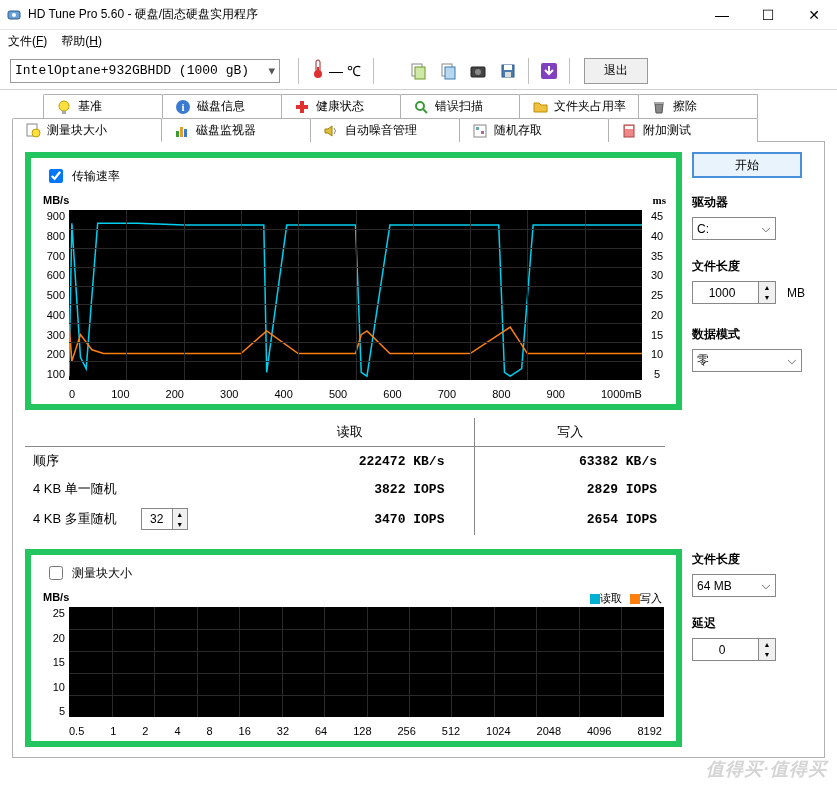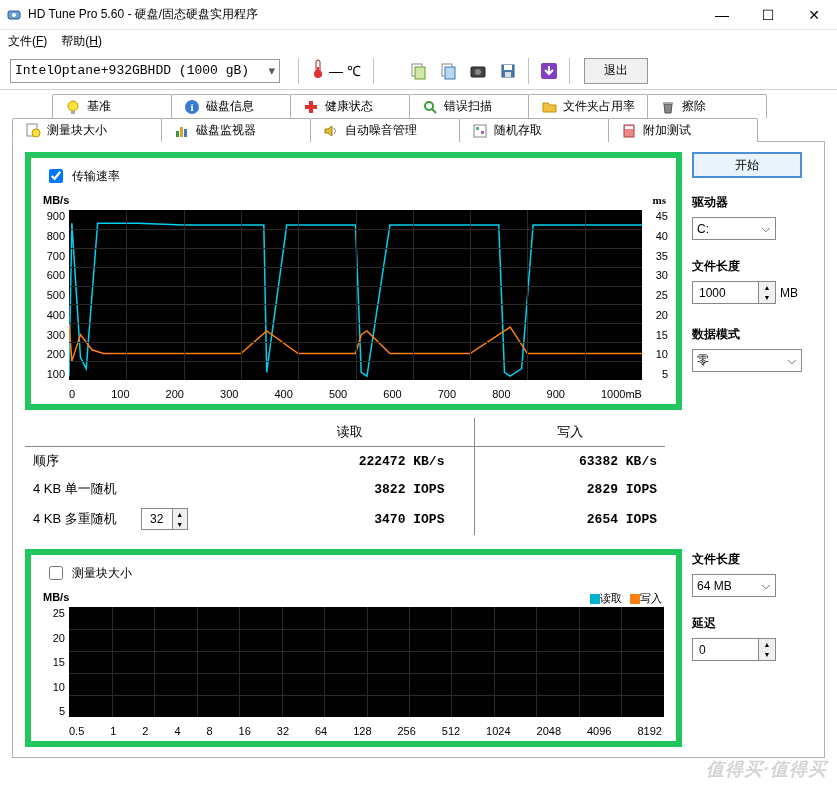--- a/index.html
+++ b/index.html
@@ -34,21 +34,21 @@
     width: 28px; height: 28px; border: 1px solid transparent; display: flex;
     align-items: center; justify-content: center; border-radius: 2px;
   }
   .temp-display { display: flex; align-items: center; gap: 4px; font-size: 14px; padding: 0 6px; }
   .exit-btn {
     width: 64px; height: 26px; border: 1px solid #999; background: #f0f0f0;
     display: flex; align-items: center; justify-content: center; margin-left: 8px;
   }
   .tabs-area { padding: 4px 12px 0 12px; }
   .tabs-row { display: flex; }
-  .tabs-row.row1 { margin-left: 32px; padding-left: 8px; }
+  .tabs-row.row1 { margin-left: 23px; padding-left: 8px; }
   .tab {
     display: flex; align-items: center; gap: 6px; padding: 4px 12px;
     border: 1px solid #b0b0b0; border-bottom: none; background: #fff;
     border-radius: 2px 2px 0 0; margin-right: -1px; font-size: 12px;
     height: 24px;
   }
   .tab.row1-tab { min-width: 120px; }
   .tab.row2-tab { min-width: 150px; }
   .tab.active { background: #fff; border-bottom: 1px solid #fff; margin-bottom: -1px; z-index: 2; position: relative; }
   .tab .ticon { width: 16px; height: 16px; display: inline-flex; align-items: center; justify-content: center; }
@@ -56,21 +56,21 @@
     border: 1px solid #b0b0b0; margin-top: -1px; padding: 10px 12px 10px 12px;
     background: #fff;
   }
   .panel-row { display: flex; gap: 10px; }
   .chart-box { border: 6px solid #22c55e; padding: 8px 8px 2px 8px; }
   .chk { display: inline-flex; align-items: center; gap: 6px; margin: 0 0 6px 6px; }
   .chk input { width: 14px; height: 14px; }
   .chart-wrap { position: relative; }
   .y-axis, .y-axis-r { position: absolute; top: 18px; bottom: 22px; display: flex; flex-direction: column; justify-content: space-between; font-size: 11px; font-family: Arial; }
   .y-axis { left: 0; width: 26px; text-align: right; }
-  .y-axis-r { right: 0; width: 22px; text-align: right; }
+  .y-axis-r { right: 0; width: 22px; text-align: center; }
   .x-axis { position: absolute; left: 30px; right: 26px; bottom: 2px; display: flex; justify-content: space-between; font-size: 11px; font-family: Arial; }
   .axis-label-l { position: absolute; left: 4px; top: 2px; font-size: 11px; font-weight: bold; font-family: Arial; }
   .axis-label-r { position: absolute; right: 2px; top: 2px; font-size: 11px; font-weight: bold; font-family: Liberation Serif, serif; }
   .plot { position: absolute; left: 30px; right: 26px; top: 18px; bottom: 22px; background: #000; }
   .plot-no-r { right: 4px; }
   .gridline-h { position: absolute; left: 0; right: 0; height: 1px; background: #2a2a2a; }
   .gridline-v { position: absolute; top: 0; bottom: 0; width: 1px; background: #2a2a2a; }
   .legend-inline { position: absolute; right: 6px; top: 2px; font-size: 11px; font-family: Arial; display: flex; gap: 8px; }
   .legend-sw { display: inline-block; width: 10px; height: 10px; vertical-align: middle; }
   .results-table { margin-top: 8px; width: 640px; }
@@ -89,25 +89,25 @@
   .side-btn {
     width: 110px; height: 26px; border: 2px solid #4a90d9; background: #e8f3fc;
     display: flex; align-items: center; justify-content: center; margin-bottom: 16px;
   }
   .side-label { margin: 2px 0 6px 0; font-weight: bold; }
   .side-select, .side-input {
     width: 84px; height: 23px; border: 1px solid #888; background: #fff; padding: 0 4px;
     display: inline-flex; align-items: center; position: relative; font-size: 12px;
   }
   .side-select::after { content: "⌵"; position: absolute; right: 5px; color: #555; font-family: Arial; font-size: 11px; }
-  .side-input input { border: none; width: 50px; outline: none; font-size: 12px; }
+  .side-input input { border: none; width: 50px; outline: none; font-size: 12px; text-align: center; }
   .side-input .spin-btns { position: absolute; right: 0; top: 0; bottom: 0; border-left: 1px solid #888; display: flex; flex-direction: column; }
   .side-input .spin-btns div { width: 16px; flex: 1; font-size: 7px; display: flex; align-items: center; justify-content: center; background: #f0f0f0; }
   .side-select-wide { width: 110px; }
-  .side-unit { margin-left: 4px; }
+  .side-unit { margin-left: 11px; }
   .sec2 { margin-top: 14px; }
   .watermark { position: absolute; right: 10px; bottom: 6px; color: #aaa; font-size: 18px; font-style: italic; font-weight: bold; letter-spacing: 1px; opacity: 0.5; }
 </style>
 </head>
 <body>
 
 <div class="titlebar">
   <span class="icon">
     <svg width="16" height="16">
         <rect x="2" y="4" width="12" height="8" rx="2" fill="#6aa0d8" stroke="#2a5a8a"></rect>

